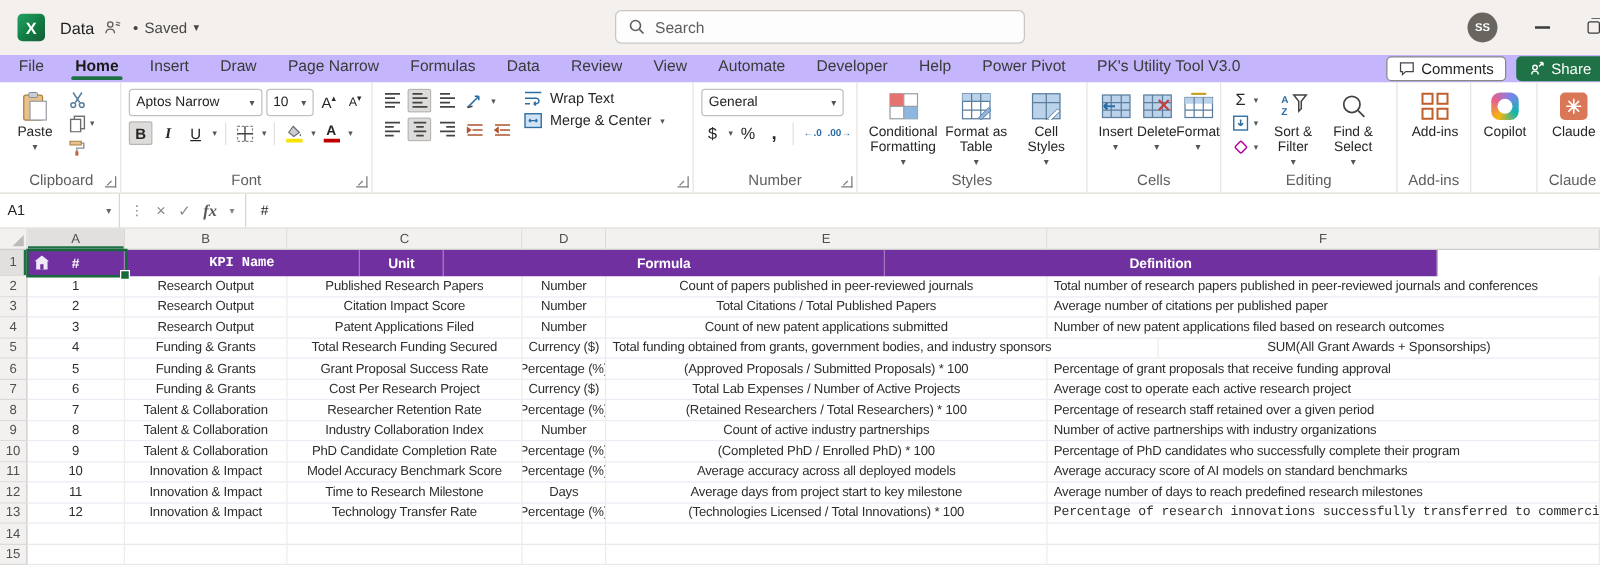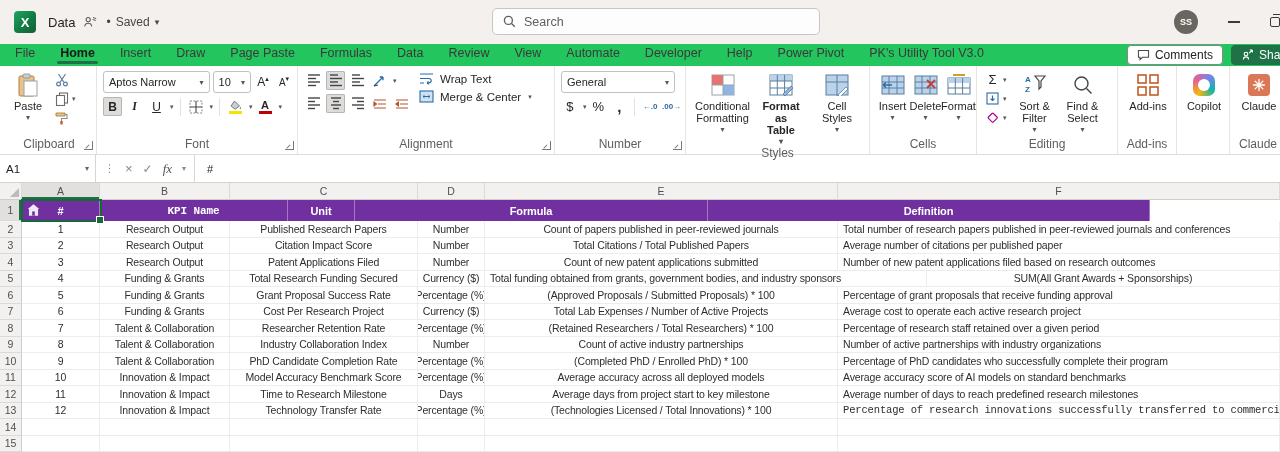--- a/index.html
+++ b/index.html
@@ -14,21 +14,21 @@
 .saved-chip{display:flex;align-items:center;gap:5px;font-size:12px;color:#484644;cursor:pointer}
 .saved-chip .chev{font-size:9px;color:#484644}
 .search-box{position:absolute;left:492px;top:8px;width:328px;height:27px;background:#FDFDFD;border:1px solid #C8C6C4;border-radius:5px;display:flex;align-items:center;gap:8px;padding:0 10px;color:#605E5C;font-size:12.5px}
 .tb-right{position:absolute;right:0;top:0;height:44px;display:flex;align-items:center;gap:30px;}
 .avatar{width:24px;height:24px;border-radius:50%;background:#69655F;color:#fff;font-size:9px;font-weight:700;display:flex;align-items:center;justify-content:center}
 .win-min{width:12px;height:1.5px;background:#3b3b3b}
 .win-restore{width:10px;height:10px;border:1.2px solid #3b3b3b;border-radius:2px;position:relative}
 .win-restore::before{content:"";position:absolute;left:2px;top:-4px;width:9px;height:9px;border-top:1.2px solid #3b3b3b;border-right:1.2px solid #3b3b3b;border-radius:0 2px 0 0}
 
 
-.menubar{height:22px;background:#22c55e;display:flex;justify-content:space-between;align-items:flex-end;padding:0 4px 0 14px;overflow:hidden}
+.menubar{height:22px;background:#c4b5fd;display:flex;justify-content:space-between;align-items:flex-end;padding:0 22px 0 14px;overflow:hidden}
 .mtabs{display:flex;gap:23px;align-items:flex-end;height:100%}
 .mtab{font-size:12.5px;color:#3B3A39;padding:0 1px 6px;cursor:pointer;white-space:nowrap;position:relative}
 .mtab.active{font-weight:700;color:#1b1a19}
 .mtab.active::after{content:"";position:absolute;left:-2px;right:-2px;bottom:2px;height:3px;border-radius:2px;background:#1E7145}
 .menu-right{display:flex;align-items:center;gap:8px;margin-bottom:1px;margin-right:-26px}
 .btn-comments{height:20px;display:flex;align-items:center;gap:5px;background:#fff;border:1px solid #8A8886;border-radius:4px;padding:0 9px;font-size:12px;color:#252423;cursor:pointer}
 .btn-share{height:20px;display:flex;align-items:center;gap:5px;background:#1E7245;border:1px solid #1E7245;border-radius:4px;padding:0 10px;font-size:12px;color:#fff;cursor:pointer}
 
 
 .ribbon{height:89px;background:#fff;border-bottom:1px solid #E1DDD8;display:flex;padding:0 2px;position:relative}
@@ -55,21 +55,21 @@
 .colorbar .bar{width:13px;height:3px;margin-top:1px}
 .stack3{display:flex;flex-direction:column;gap:2px;margin-right:2px}
 .stack3 .srow{display:flex;align-items:center;height:17px}
 
 
 .fbar{height:28px;background:#fff;border-bottom:1px solid #D5D3D1;display:flex;align-items:stretch}
 .namebox{width:96px;display:flex;align-items:center;justify-content:space-between;padding:4px 6px;border-right:1px solid #D8D6D4}
 .namebox .nb{font-size:11.5px;color:#252423}
 .fx-tools{display:flex;align-items:center;gap:10px;padding:0 8px;border-right:1px solid #D8D6D4}
 .fx-tools span{font-size:11px;color:#8A8886;cursor:pointer}
-.fx-it{font-family:"Liberation Serif",serif;font-style:italic;font-weight:400;color:#555!important;font-size:13px!important}
+.fx-it{font-family:"Liberation Serif",serif;font-style:italic;font-weight:700;color:#555!important;font-size:13px!important}
 .fcontent{flex:1;display:flex;align-items:center;padding-left:12px;font-size:11px;color:#252423}
 
 
 .grid{position:relative;height:269px;background:#fff;overflow:hidden}
 .grow{display:flex}
 .ch{height:17px;background:#F3F1F0;border-right:1px solid #DCDAD8;border-bottom:1px solid #CFCDCB;display:flex;align-items:center;justify-content:center;font-size:10.5px;color:#4F4F4F;flex:none}
 .ch.selcol{background:#E2E0DE;box-shadow:inset 0 -2px 0 #1E7145}
 .corner{position:relative}
 .corner::after{content:"";position:absolute;right:2px;bottom:2px;border-left:9px solid transparent;border-bottom:9px solid #BDBBB9}
 .rn{width:22px;background:#F3F1F0;border-right:1px solid #CFCDCB;border-bottom:1px solid #DCDAD8;display:flex;align-items:center;justify-content:center;font-size:10.5px;color:#4F4F4F;flex:none}
@@ -122,21 +122,21 @@
     <div class="win-restore"></div>
   </div>
 </header>
 
 <nav class="menubar">
   <div class="mtabs">
       <div class="mtab">File</div>
       <div class="mtab active">Home</div>
       <div class="mtab">Insert</div>
       <div class="mtab">Draw</div>
-      <div class="mtab">Page Paste</div>
+      <div class="mtab">Page Narrow</div>
       <div class="mtab">Formulas</div>
       <div class="mtab">Data</div>
       <div class="mtab">Review</div>
       <div class="mtab">View</div>
       <div class="mtab">Automate</div>
       <div class="mtab">Developer</div>
       <div class="mtab">Help</div>
       <div class="mtab">Power Pivot</div>
       <div class="mtab">PK's Utility Tool V3.0</div>
     </div>
@@ -361,21 +361,20 @@
               <svg width="15" height="13" viewBox="0 0 15 13">
                 <rect x="1" y="1" width="13" height="11" fill="#CFE3F5" stroke="#2B6CA3" stroke-width="1.1"></rect>
                 <path d="M4 6.5h7M4 6.5l1.5-1.3M4 6.5l1.5 1.3M11 6.5L9.5 5.2M11 6.5l-1.5 1.3" stroke="#2B6CA3" stroke-width="1" fill="none"></path>
               </svg>
             </span>
           <span style="font-size:11.5px;color:#262626">Merge &amp; Center</span>
           <span class="mini-ch">▾</span>
         </div>
       </div>
     </div>
-    <div class="rlabel">Alignment</div>
     <span class="launcher"></span>
   </div>
 
   <div class="rgroup" style="width:131px">
     <div class="rbody" style="flex-direction:column;gap:4px">
       <div class="combo" style="width:114px">
           <span>General</span>
           <span class="chev">▾</span>
         </div>
       <div class="rrow">
@@ -410,21 +409,21 @@
               <rect x="1" y="1" width="22" height="20" fill="#fff" stroke="#9AA0A8"></rect>
               <rect x="1" y="1" width="11" height="10" fill="#E5736F"></rect>
               <rect x="12" y="11" width="11" height="10" fill="#8FB6E0"></rect>
               <path d="M12 1v20M1 11h22" stroke="#9AA0A8"></path>
             </svg>
           </div>
           <div class="bb-t">Conditional
 Formatting</div>
           <div class="bb-ch">▾</div>
         </div>
-        <div class="bb" style="width: 62px; font-weight: bold;">
+        <div class="bb" style="width: 62px;">
           <div class="bb-ic">
             <svg width="24" height="22" viewBox="0 0 24 22">
               <rect x="1" y="1" width="22" height="20" fill="#fff" stroke="#5B7E9E"></rect>
               <rect x="1" y="1" width="22" height="6" fill="#BBD3EA"></rect>
               <path d="M8.3 1v20M15.6 1v20M1 7h22M1 14h22" stroke="#5B7E9E"></path>
               <path d="M14 20l8-8 2 2-8 8z" fill="#8FB6E0" stroke="#5B7E9E" stroke-width=".8"></path>
             </svg>
           </div>
           <div class="bb-t">Format as
 Table</div>

